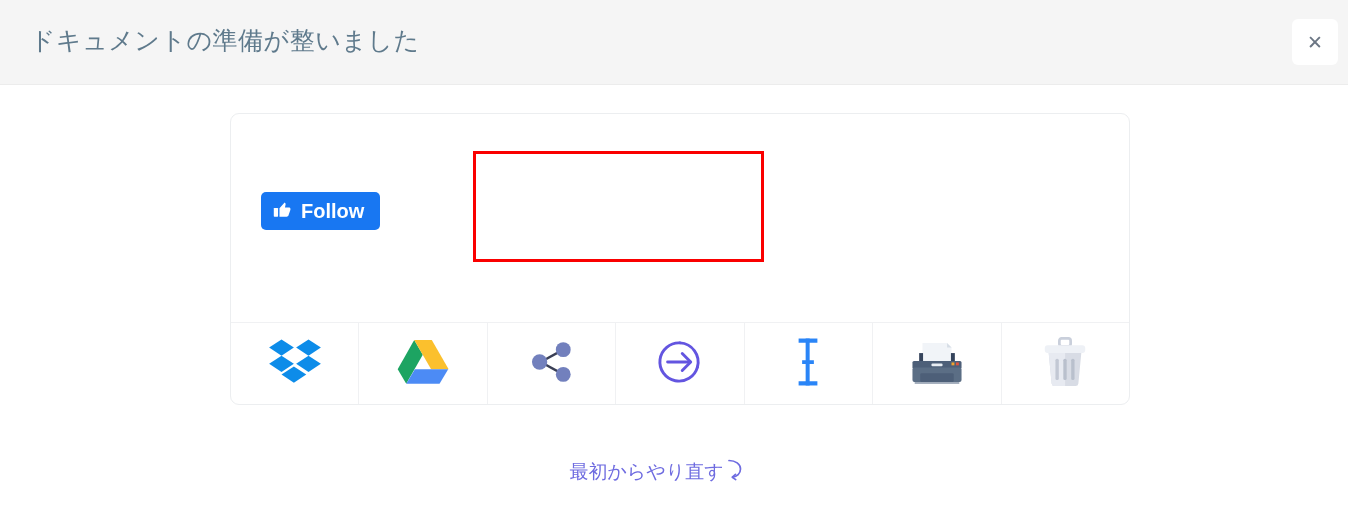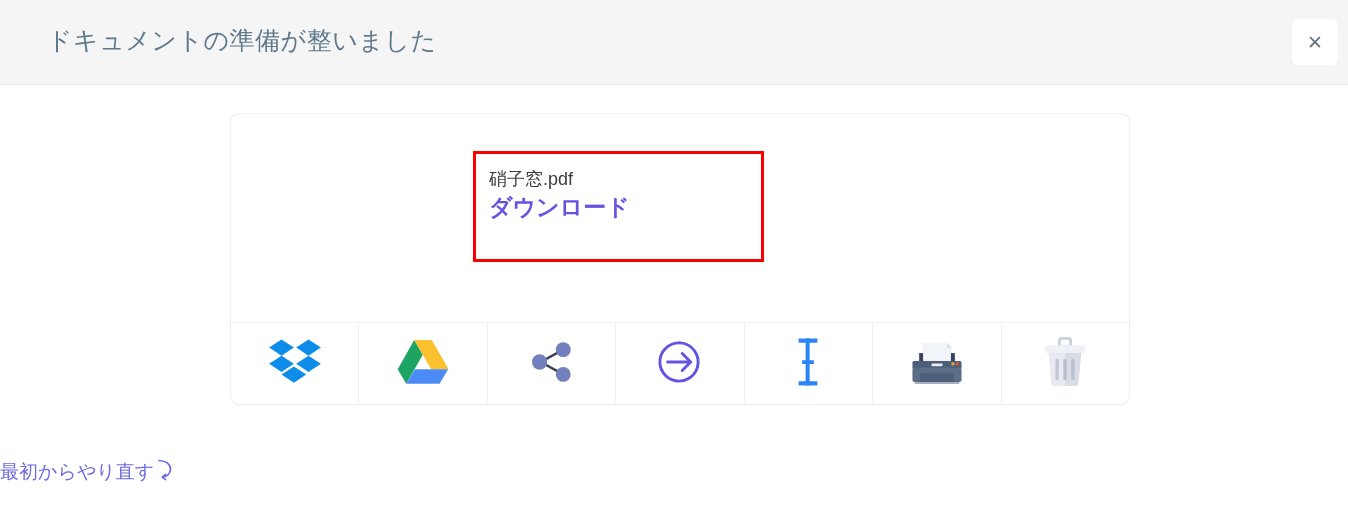--- a/index.html
+++ b/index.html
@@ -14,21 +14,21 @@
   
   .header {
     position: absolute;
     left: 0; top: 0;
     width: 1348px; height: 85px;
     background: #f5f5f5;
     border-bottom: 1px solid #ececec;
   }
   .header-title {
     position: absolute;
-    left: 47px; top: 24px;
+    left: 30px; top: 24px;
     font-size: 25px;
     color: #5f7a8c;
     letter-spacing: 0.5px;
     white-space: nowrap;
   }
   .close-btn {
     position: absolute;
     right: 10px; top: 19px;
     width: 46px; height: 46px;
     background: #ffffff;
@@ -143,21 +143,21 @@
     border-right: 1px solid #f0f1f3;
     cursor: pointer;
   }
   .icon-cell:last-child { border-right: none; }
 
   
   .restart {
     position: absolute;
     left: 0; top: 372px;
     width: 1316px;
-    text-align: left;
+    text-align: center;
     cursor: pointer;
   }
   .restart-inner {
     display: inline-flex;
     align-items: center;
     gap: 1px;
   }
   .restart-label {
     font-size: 19px;
     color: #6e6be0;
@@ -173,28 +173,33 @@
     <span class="close-glyph">✕</span>
   </button>
 </div>
 
 <div class="body-area">
 
   <div class="card">
 
     <div class="card-top">
 
+      <button class="follow-btn">
+        <span class="thumb-icon">
+          <svg width="19" height="19" viewBox="0 0 24 24">
+            <rect x="1" y="10" width="5.4" height="11" rx="0.8" fill="#ffffff"></rect>
+            <path d="M8.2 21h9.1c1 0 1.9-.6 2.2-1.5l2.3-6.4c.1-.3.2-.6.2-.9v-1.1c0-.9-.8-1.7-1.7-1.7h-5.2l.8-3.8c.1-.5 0-1-.3-1.4l-.9-1-6.5 7.2z" fill="#ffffff"></path>
+          </svg>
+        </span>
+        <span class="follow-label">Follow</span>
+      </button>
 
       <div class="redbox"></div>
 
       <div class="download-block">
-        <span class="dl-text">
-          <span class="file-name">硝子窓.pdf</span>
-          <span class="dl-link">ダウンロード</span>
-        </span>
       </div>
 
     </div>
 
     <div class="icon-row">
 
       <div class="icon-cell">
         <span>
           <svg width="54" height="50" viewBox="0 0 48 44">
             <path d="M12 2L1 9.2l11 7.2 11-7.2z" fill="#0d8ce9"></path>

